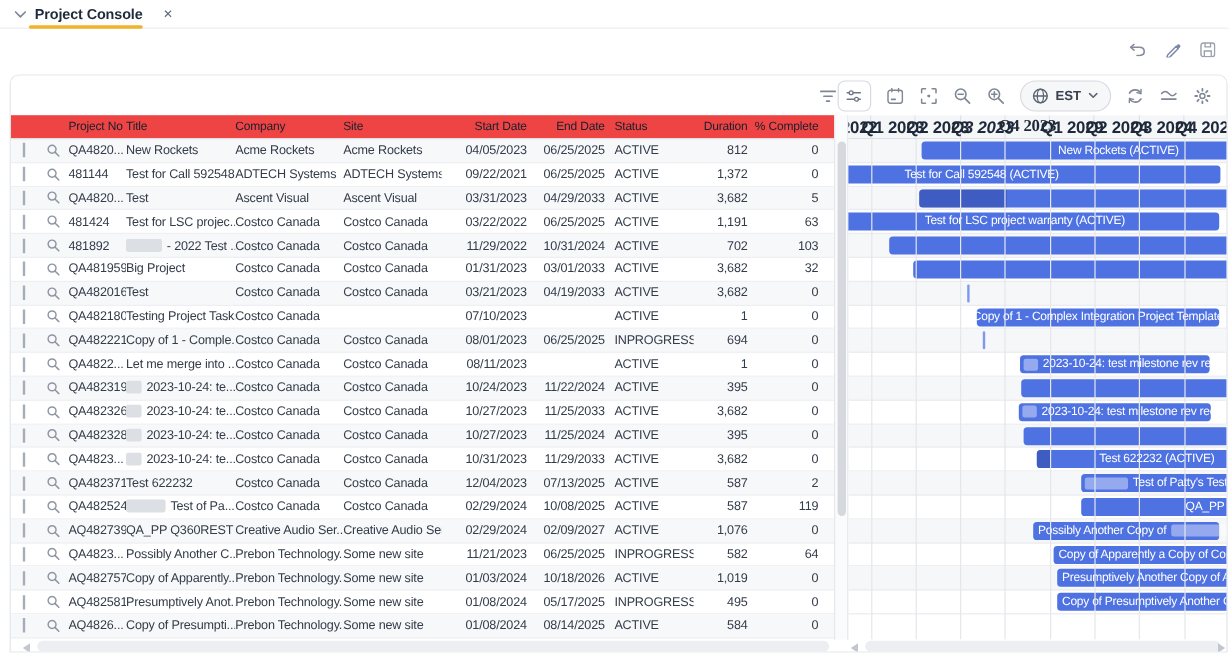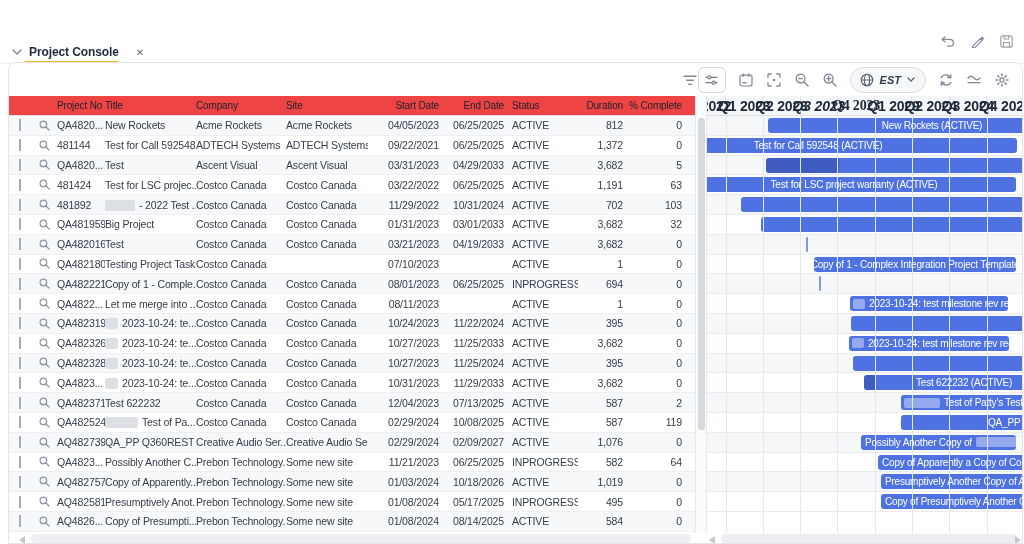--- a/index.html
+++ b/index.html
@@ -3,36 +3,36 @@
 <meta charset="utf-8">
 <style>
   * { margin:0; padding:0; box-sizing:border-box; }
   html,body { background:#fff; }
   #screen {
     position:relative; width:1024px; height:544px; overflow:hidden;
     font-family:"Liberation Sans","DejaVu Sans",sans-serif; background:#fff;
     color:#333c49;
   }
   
-  .tabbar { position:absolute; left:0; top:0; width:1024px; height:24px; border-bottom:1px solid #eceef1; background:#fff;margin-top:40px; }
+  .tabbar { position:absolute; left:0; top:0; width:1024px; height:24px; border-bottom:1px solid #eceef1; background:#fff; }
   .tab { position:absolute; left:8px; top:0; height:24px; display:flex; align-items:center; gap:7px; padding:0 6px 0 4px; cursor:pointer; }
   .tab-title { font-size:12px; font-weight:bold; color:#1f2a3a; letter-spacing:-0.1px; }
   .tab-close { font-size:10px; color:#5f6876; margin-left:10px; }
   .tab-underline { position:absolute; left:16px; bottom:0; width:95px; height:3px; background:#f1b32b; border-radius:2px; }
   
   .top-actions { position:absolute; right:10px; top:33px; display:flex; gap:13px; }
   .ticon { width:16px; height:16px; display:flex; align-items:center; justify-content:center; cursor:pointer; }
   
   .panel { position:absolute; left:8px; top:62px; width:1015px; height:482px; border:1px solid #e2e5ea; border-radius:8px 8px 0 0; background:#fff; overflow:hidden; }
   .panel-toolbar { position:absolute; left:0; top:0; width:100%; height:33px; background:#fff; }
   .filter-btn { position:absolute; left:672px; top:8px; width:18px; height:18px; display:flex; align-items:center; justify-content:center; cursor:pointer; }
   .tool-group { position:absolute; right:12px; top:3px; height:27px; display:flex; align-items:center; gap:12px; }
   .tool-btn { width:16px; height:16px; display:flex; align-items:center; justify-content:center; cursor:pointer; }
   .tool-btn.boxed { width:28px; height:26px; border:1px solid #d7dae0; border-radius:6px; }
-  .tz-pill { height:26px; border:1px solid #d7dae0; border-radius:13px; background:#f6f7f9; display:flex; align-items:center; gap:6px; padding:0 10px 0 9px; cursor:pointer;font-style:italic; }
+  .tz-pill { height:26px; border:1px solid #d7dae0; border-radius:13px; background:#f6f7f9; display:flex; align-items:center; gap:6px; padding:0 10px 0 9px; cursor:pointer; }
   .tz-label { font-size:11px; font-weight:bold; color:#39414e; }
   
   .content { position:absolute; left:0; top:33px; width:100%; height:437px; }
   
   .grid { display:grid; grid-template-columns:30px 18px 48px 91px 90px 82px 77px 65px 68px 47px 66px; align-items:center; }
   .thead { position:absolute; left:0; top:0; width:686px; height:20px; background:#ef4444; border-bottom:1px solid #dcdfe4; font-weight:normal; color:#16202e; font-size:10px; letter-spacing:-0.15px; }
   .tbody { position:absolute; left:0; top:20px; width:686px; height:417px; overflow:hidden; }
   .trow { width:686px; height:19.8px; border-bottom:1px solid #edeff2; font-size:10.5px; letter-spacing:-0.15px; color:#333c49; cursor:default; }
   .trow:nth-child(odd) { background:#f7f8fa; }
   .cell { white-space:nowrap; overflow:hidden; }

